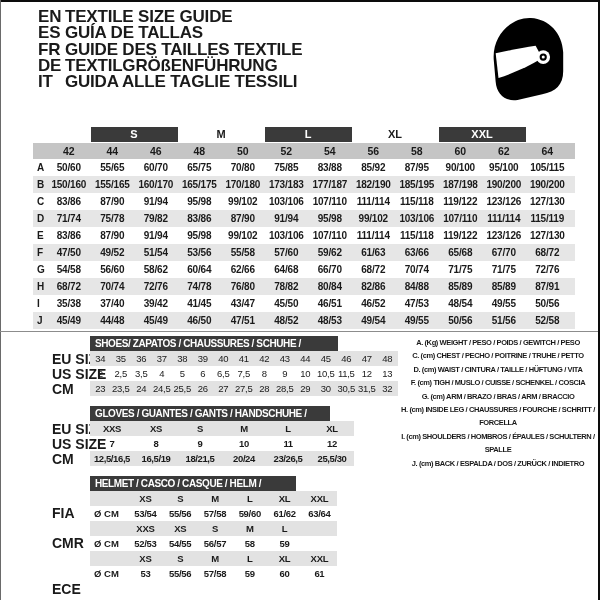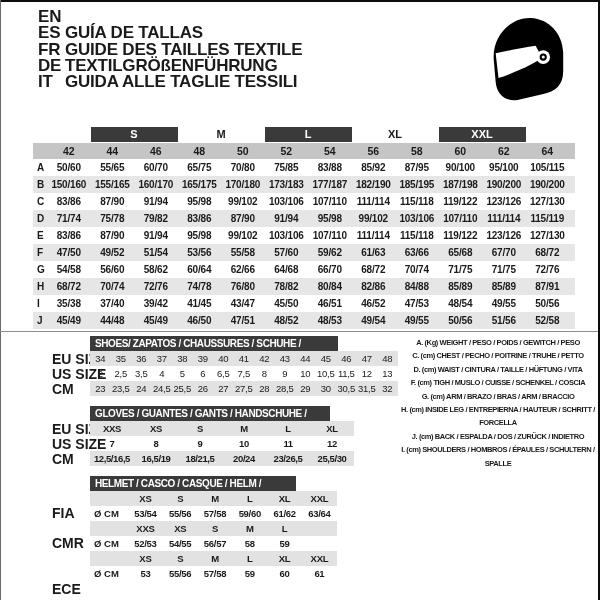--- a/index.html
+++ b/index.html
@@ -63,20 +63,21 @@
 <body>
 
 <div class="frame">
   <div class="edge" id="edge-top"></div>
   <div class="edge" id="edge-right"></div>
   <div class="edge" id="edge-left"></div>
 
   <div class="langs">
     <div class="lang-row">
       <span class="lang-code">EN</span>
+      <span class="lang-title">TEXTILE SIZE GUIDE</span>
     </div>
     <div class="lang-row">
       <span class="lang-code">ES</span>
       <span class="lang-title">GUÍA DE TALLAS</span>
     </div>
     <div class="lang-row">
       <span class="lang-code">FR</span>
       <span class="lang-title">GUIDE DES TAILLES TEXTILE</span>
     </div>
     <div class="lang-row">
@@ -423,17 +424,17 @@
         <span class="cell">61</span>
       </div>
     </div>
 
   <div class="legend">
       <div class="legend-item">A. (Kg) WEIGHT / PESO / POIDS / GEWITCH / PESO</div>
       <div class="legend-item">C. (cm) CHEST / PECHO / POITRINE / TRUHE / PETTO</div>
       <div class="legend-item">D. (cm) WAIST / CINTURA / TAILLE / HÜFTUNG / VITA</div>
       <div class="legend-item">F. (cm) TIGH / MUSLO / CUISSE / SCHENKEL / COSCIA</div>
       <div class="legend-item">G. (cm) ARM / BRAZO / BRAS / ARM / BRACCIO</div>
-      <div class="legend-item">H. (cm) INSIDE LEG / ENTREPIERNA / HAUTEUR / SCHRITT / FORCELLA</div>
+      <div class="legend-item">H. (cm) INSIDE LEG / CHAUSSURES / FOURCHE / SCHRITT / FORCELLA</div>
+      <div class="legend-item">I. (cm) SHOULDERS / HOMBROS / ÉPAULES / SCHULTERN / SPALLE</div>
       <div class="legend-item">J. (cm) BACK / ESPALDA / DOS / ZURÜCK / INDIETRO</div>
-      <div class="legend-item">I. (cm) SHOULDERS / HOMBROS / ÉPAULES / SCHULTERN / SPALLE</div>
     </div>
 </div>
 
 </body></html>

